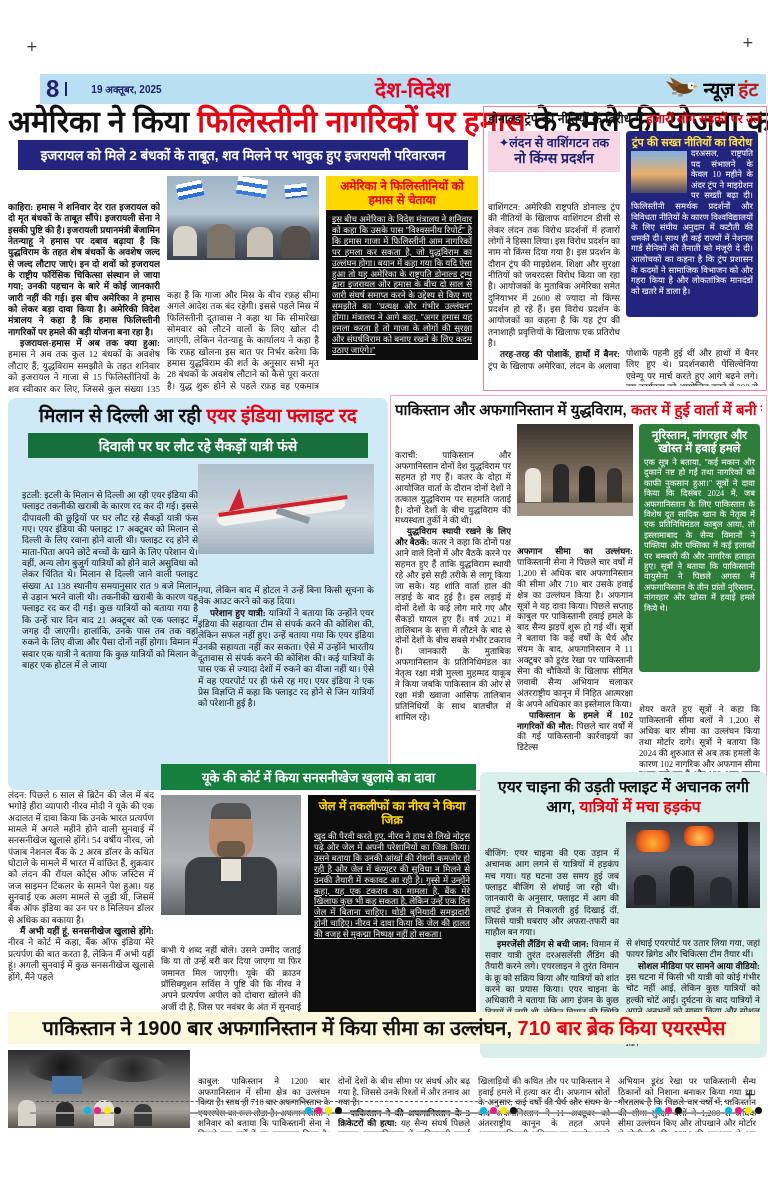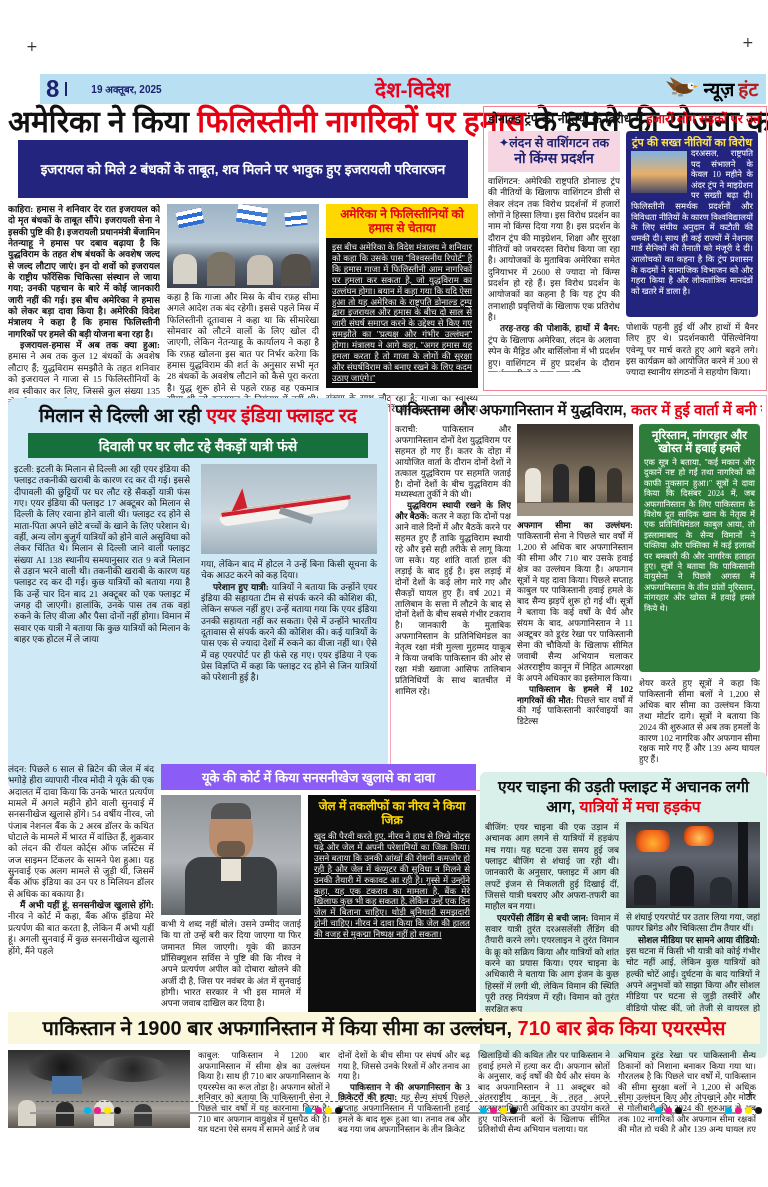--- a/index.html
+++ b/index.html
@@ -15,21 +15,21 @@
   .mast-title{flex:1;text-align:center;font-size:21px;color:#e8001d;}
   .logo{display:flex;align-items:center;gap:4px;margin-right:8px;}
   .logo-text1{font-size:19px;color:#000000;}
   .logo-text2{font-size:19px;color:#b91c1c;}
   
   .art{position:absolute;}
   .bar{color:#fff;text-align:center;}
   .cols{display:flex;}
   .col{text-align:justify;font-size:9px;line-height:11.35px;overflow:hidden;}
   .col p{margin:0;text-indent:12px;}
-  .col p.noind{text-indent:0;}
+  .col p.noind{text-indent:0;margin-top:26px;}
   .lead{font-weight:bold;}
   .red{color:#e60012;}
   .photo{position:relative;overflow:hidden;}
   
   .bbox{background:#0d0d0d;color:#eee;overflow:hidden;}
   .bbox .bbody{font-size:8.6px;line-height:10.9px;text-align:justify;padding:4px 6px 6px 6px;text-decoration:underline;}
   .ystrip{background:#ffd800;color:#e8001d;text-align:center;padding:3px 2px;font-size:12px;line-height:14px;}
   .yhead{color:#ffd800;text-align:center;padding:4px 4px 0 4px;font-size:12px;line-height:14px;}
   
   .pinkbox{background:#f7d6e3;color:#1d2170;text-align:center;padding:5px 3px;font-size:12.5px;line-height:15px;}
@@ -73,21 +73,21 @@
       </svg>
       <span class="logo-text1 hl">न्यूज़</span>
       <span class="logo-text2 hl">हंट</span>
     </div>
   </div>
 
   <div class="art" style="left:8px;top:108px;width:470px;">
     <div class="hl" style="font-size:30px;line-height:27px;text-align:left;white-space:nowrap;">
       <span>अमेरिका ने किया </span><span class="red">फिलिस्तीनी नागरिकों पर हमास</span><span> के हमले की योजना का दावा</span>
     </div>
-    <div class="bar hl" style="margin:5px 10px 0 10px;background:#23247e;font-size:13.5px;padding:20px 0;">इजरायल को मिले 2 बंधकों के ताबूत, शव मिलने पर भावुक हुए इजरायली परिवारजन</div>
+    <div class="bar hl" style="margin:5px 10px 0 10px;background:#23247e;font-size:13.5px;padding:6px 0;">इजरायल को मिले 2 बंधकों के ताबूत, शव मिलने पर भावुक हुए इजरायली परिवारजन</div>
     <div class="cols" style="margin-top:6px;gap:7px;">
       <div class="col" style="width:152px;height:218px;">
         <p class="noind"><span class="lead">काहिरा: हमास ने शनिवार देर रात इजरायल को दो मृत बंधकों के ताबूत सौंपे। इजरायली सेना ने इसकी पुष्टि की है। इजरायली प्रधानमंत्री बेंजामिन नेतन्याहू ने हमास पर दबाव बढ़ाया है कि युद्धविराम के तहत शेष बंधकों के अवशेष जल्द से जल्द लौटाए जाएं। इन दो शवों को इजरायल के राष्ट्रीय फॉरेंसिक चिकित्सा संस्थान ले जाया गया; उनकी पहचान के बारे में कोई जानकारी जारी नहीं की गई। इस बीच अमेरिका ने हमास को लेकर बड़ा दावा किया है। अमेरिकी विदेश मंत्रालय ने कहा है कि हमास फिलिस्तीनी नागरिकों पर हमले की बड़ी योजना बना रहा है।</span></p>
         <p><span class="lead">इजरायल-हमास में अब तक क्या हुआ:</span><span> हमास ने अब तक कुल 12 बंधकों के अवशेष लौटाए हैं; युद्धविराम समझौते के तहत शनिवार को इजरायल ने गाजा से 15 फिलिस्तीनियों के शव स्वीकार कर लिए, जिससे कुल संख्या 135 हो गई। इजरायल ने</span></p>
       </div>
       <div style="width:152px;">
         <div class="photo" style="width:152px;height:84px;background:
              linear-gradient(180deg,#9db4c6 0%,#b9c9d6 45%,#5a6472 70%,#3c424d 100%);">
           <div style="position:absolute;left:10px;top:6px;width:26px;height:16px;background:repeating-linear-gradient(180deg,#fff 0 4px,#2b6fd4 4px 8px);transform:rotate(-12deg);"></div>
           <div style="position:absolute;left:70px;top:2px;width:30px;height:18px;background:repeating-linear-gradient(180deg,#fff 0 5px,#3a7bd9 5px 9px);transform:rotate(9deg);"></div>
@@ -140,21 +140,21 @@
         </div>
       </div>
     </div>
   </div>
 
   <div class="art" style="left:8px;top:398px;width:368px;height:380px;background:#cfe9f6;border-radius:8px;padding:6px;">
     <div class="hl" style="font-size:19px;line-height:24px;text-align:center;white-space:nowrap;">
       <span>मिलान से दिल्ली आ रही </span><span class="red">एयर इंडिया फ्लाइट रद</span>
     </div>
     <div class="bar hl" style="margin:5px 14px 0 14px;background:#17703b;font-size:14px;padding:3px 0;">दिवाली पर घर लौट रहे सैकड़ों यात्री फंसे</div>
-    <div class="cols" style="margin-top:6px;gap:11px;">
+    <div class="cols" style="margin-top:6px;gap:0;justify-content:center;">
       <div class="col" style="width:176px;height:316px;">
         <p class="noind">इटली: इटली के मिलान से दिल्ली आ रही एयर इंडिया की फ्लाइट तकनीकी खराबी के कारण रद कर दी गई। इससे दीपावली की छुट्टियों पर घर लौट रहे सैकड़ों यात्री फंस गए। एयर इंडिया की फ्लाइट 17 अक्टूबर को मिलान से दिल्ली के लिए रवाना होने वाली थी। फ्लाइट रद होने से माता-पिता अपने छोटे बच्चों के खाने के लिए परेशान थे। वहीं, अन्य लोग बुजुर्ग यात्रियों को होने वाले असुविधा को लेकर चिंतित थे। मिलान से दिल्ली जाने वाली फ्लाइट संख्या AI 138 स्थानीय समयानुसार रात 9 बजे मिलान से उड़ान भरने वाली थी। तकनीकी खराबी के कारण यह फ्लाइट रद कर दी गई। कुछ यात्रियों को बताया गया है कि उन्हें चार दिन बाद 21 अक्टूबर को एक फ्लाइट में जगह दी जाएगी। हालांकि, उनके पास तब तक वहां रुकने के लिए वीजा और पैसा दोनों नहीं होगा। विमान में सवार एक यात्री ने बताया कि कुछ यात्रियों को मिलान के बाहर एक होटल में ले जाया</p>
       </div>
       <div style="width:176px;">
         <div class="photo" style="width:176px;height:90px;background:linear-gradient(180deg,#aebfca 0%,#cfd9e0 60%,#9fb0bc 100%);">
           <div style="position:absolute;left:18px;top:38px;width:130px;height:16px;border-radius:9px;background:#f4f2ee;box-shadow:0 2px 0 #c9c4bb inset;transform:rotate(-8deg);"></div>
           <div style="position:absolute;left:20px;top:40px;width:130px;height:4px;background:#d0202e;transform:rotate(-8deg);"></div>
           <div style="position:absolute;left:28px;top:26px;width:0;height:0;border-left:16px solid transparent;border-bottom:20px solid #d0202e;transform:rotate(-14deg);"></div>
           <div style="position:absolute;left:78px;top:48px;width:34px;height:7px;background:#8d98a1;transform:rotate(18deg);"></div>
         </div>
@@ -200,21 +200,21 @@
     </div>
   </div>
 
   <div class="art" style="left:8px;top:758px;width:468px;">
     <div class="cols" style="margin-top:6px;gap:7px;">
       <div class="col" style="width:146px;height:258px;">
         <p class="noind">लंदन: पिछले 6 साल से ब्रिटेन की जेल में बंद भगोड़े हीरा व्यापारी नीरव मोदी ने यूके की एक अदालत में दावा किया कि उनके भारत प्रत्यर्पण मामले में अगले महीने होने वाली सुनवाई में सनसनीखेज खुलासे होंगे। 54 वर्षीय नीरव, जो पंजाब नेशनल बैंक के 2 अरब डॉलर के कथित घोटाले के मामले में भारत में वांछित हैं, शुक्रवार को लंदन की रॉयल कोर्ट्स ऑफ जस्टिस में जज साइमन टिंकलर के सामने पेश हुआ। यह सुनवाई एक अलग मामले से जुड़ी थी, जिसमें बैंक ऑफ इंडिया का उन पर 8 मिलियन डॉलर से अधिक का बकाया है।</p>
         <p><span class="lead">मैं अभी यहीं हूं, सनसनीखेज खुलासे होंगे:</span><span> नीरव ने कोर्ट में कहा, बैंक ऑफ इंडिया मेरे प्रत्यर्पण की बात करता है, लेकिन मैं अभी यहीं हूं। अगली सुनवाई में कुछ सनसनीखेज खुलासे होंगे, मैंने पहले</span></p>
       </div>
       <div style="width:315px;">
-        <div class="bar hl" style="background:#8b5cf6;font-size:13px;padding:4px 0;">यूके की कोर्ट में किया सनसनीखेज खुलासे का दावा</div>
+        <div class="bar hl" style="background:#15803d;font-size:13px;padding:4px 0;">यूके की कोर्ट में किया सनसनीखेज खुलासे का दावा</div>
         <div class="cols" style="margin-top:5px;gap:7px;">
           <div style="width:140px;">
             <div class="photo" style="width:140px;height:120px;background:linear-gradient(180deg,#8f9498 0%,#b2b6ba 55%,#5f6468 100%);">
               <div style="position:absolute;left:48px;top:14px;width:44px;height:52px;border-radius:20px;background:#b98d6d;"></div>
               <div style="position:absolute;left:50px;top:8px;width:40px;height:16px;border-radius:10px 10px 0 0;background:#555;"></div>
               <div style="position:absolute;left:56px;top:46px;width:28px;height:16px;border-radius:6px;background:#6e5a48;"></div>
               <div style="position:absolute;left:24px;top:62px;width:92px;height:58px;border-radius:16px 16px 0 0;background:#3d4043;"></div>
               <div style="position:absolute;left:60px;top:64px;width:20px;height:22px;background:#e8e2d6;"></div>
             </div>
             <div class="col" style="width:140px;height:110px;margin-top:4px;font-size:8.8px;">
@@ -232,21 +232,21 @@
     </div>
   </div>
 
   <div class="art" style="left:480px;top:772px;width:277px;height:276px;background:#d9efe9;border-radius:6px;padding:5px;">
     <div class="hl" style="font-size:15.5px;line-height:20px;text-align:center;">
       <span>एयर चाइना की उड़ती फ्लाइट में अचानक लगी आग, </span><span class="red">यात्रियों में मचा हड़कंप</span>
     </div>
     <div class="cols" style="margin-top:5px;gap:7px;">
       <div class="col" style="width:134px;height:226px;font-size:8.8px;">
         <p class="noind">बीजिंग: एयर चाइना की एक उड़ान में अचानक आग लगने से यात्रियों में हड़कंप मच गया। यह घटना उस समय हुई जब फ्लाइट बीजिंग से शंघाई जा रही थी। जानकारी के अनुसार, फ्लाइट में आग की लपटें इंजन से निकलती हुई दिखाई दीं, जिससे यात्री घबराए और अफरा-तफरी का माहौल बन गया।</p>
-        <p><span class="lead">एयरपेंसी लैंडिंग से बची जान:</span><span> विमान में सवार यात्री तुरंत दरअसलेंसी लैंडिंग की तैयारी करने लगे। एयरलाइन ने तुरंत विमान के क्रू को सक्रिय किया और यात्रियों को शांत करने का प्रयास किया। एयर चाइना के अधिकारी ने बताया कि आग इंजन के कुछ हिस्सों में लगी थी, लेकिन विमान की स्थिति पूरी तरह नियंत्रण में रही। विमान को तुरंत सुरक्षित रूप</span></p>
+        <p><span class="lead">इमरजेंसी लैंडिंग से बची जान:</span><span> विमान में सवार यात्री तुरंत दरअसलेंसी लैंडिंग की तैयारी करने लगे। एयरलाइन ने तुरंत विमान के क्रू को सक्रिय किया और यात्रियों को शांत करने का प्रयास किया। एयर चाइना के अधिकारी ने बताया कि आग इंजन के कुछ हिस्सों में लगी थी, लेकिन विमान की स्थिति पूरी तरह नियंत्रण में रही। विमान को तुरंत सुरक्षित रूप</span></p>
       </div>
       <div style="width:134px;">
         <div class="photo" style="width:134px;height:86px;background:linear-gradient(180deg,#3c3f46 0%,#60646e 40%,#2c2f36 100%);">
           <div style="position:absolute;left:10px;top:8px;width:34px;height:22px;border-radius:8px;background:radial-gradient(circle at 50% 60%,#ffb12e 0%,#f2641c 60%,#7a2e12 100%);"></div>
           <div style="position:absolute;left:58px;top:4px;width:30px;height:20px;border-radius:8px;background:radial-gradient(circle at 50% 60%,#ffc65a 0%,#ef5a18 65%,#6e2810 100%);"></div>
           <div style="position:absolute;left:8px;bottom:3px;width:22px;height:30px;border-radius:9px 9px 0 0;background:#23252b;"></div>
           <div style="position:absolute;left:44px;bottom:2px;width:24px;height:40px;border-radius:10px 10px 0 0;background:#1b1d22;"></div>
           <div style="position:absolute;left:84px;bottom:3px;width:22px;height:28px;border-radius:9px 9px 0 0;background:#2a2c33;"></div>
           <div style="position:absolute;left:112px;top:0;width:10px;height:86px;background:#15161a;"></div>
         </div>

